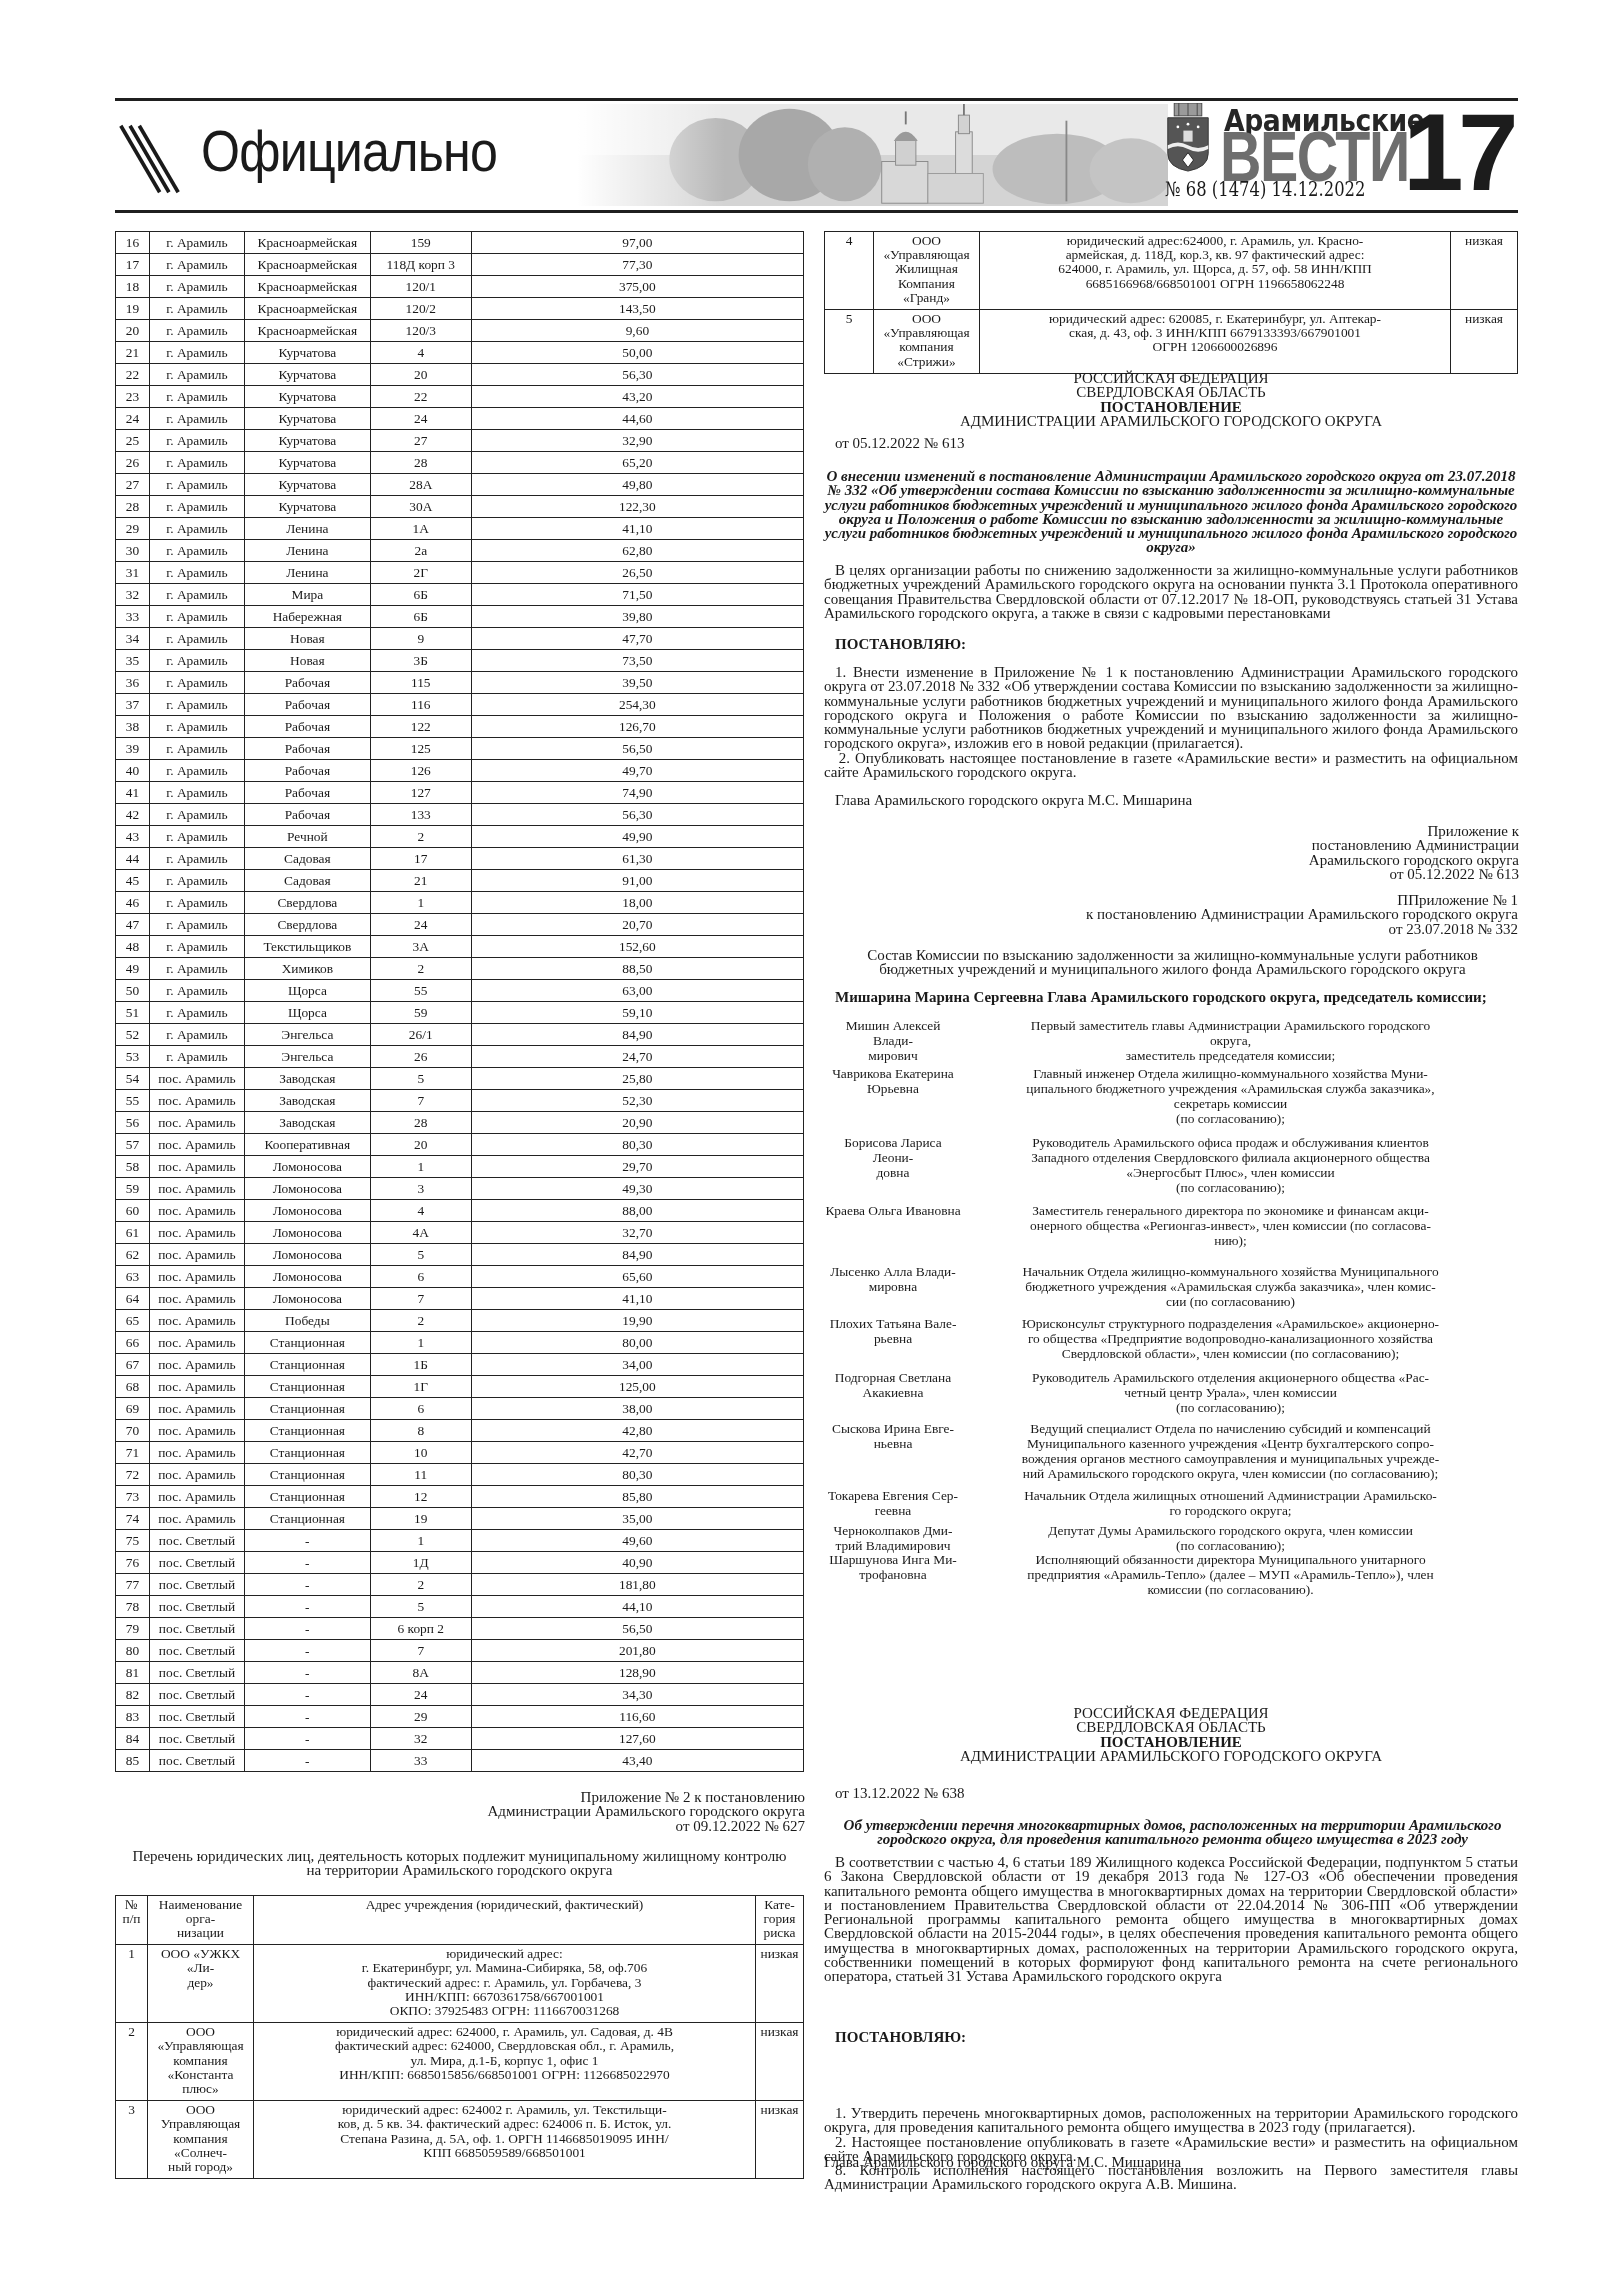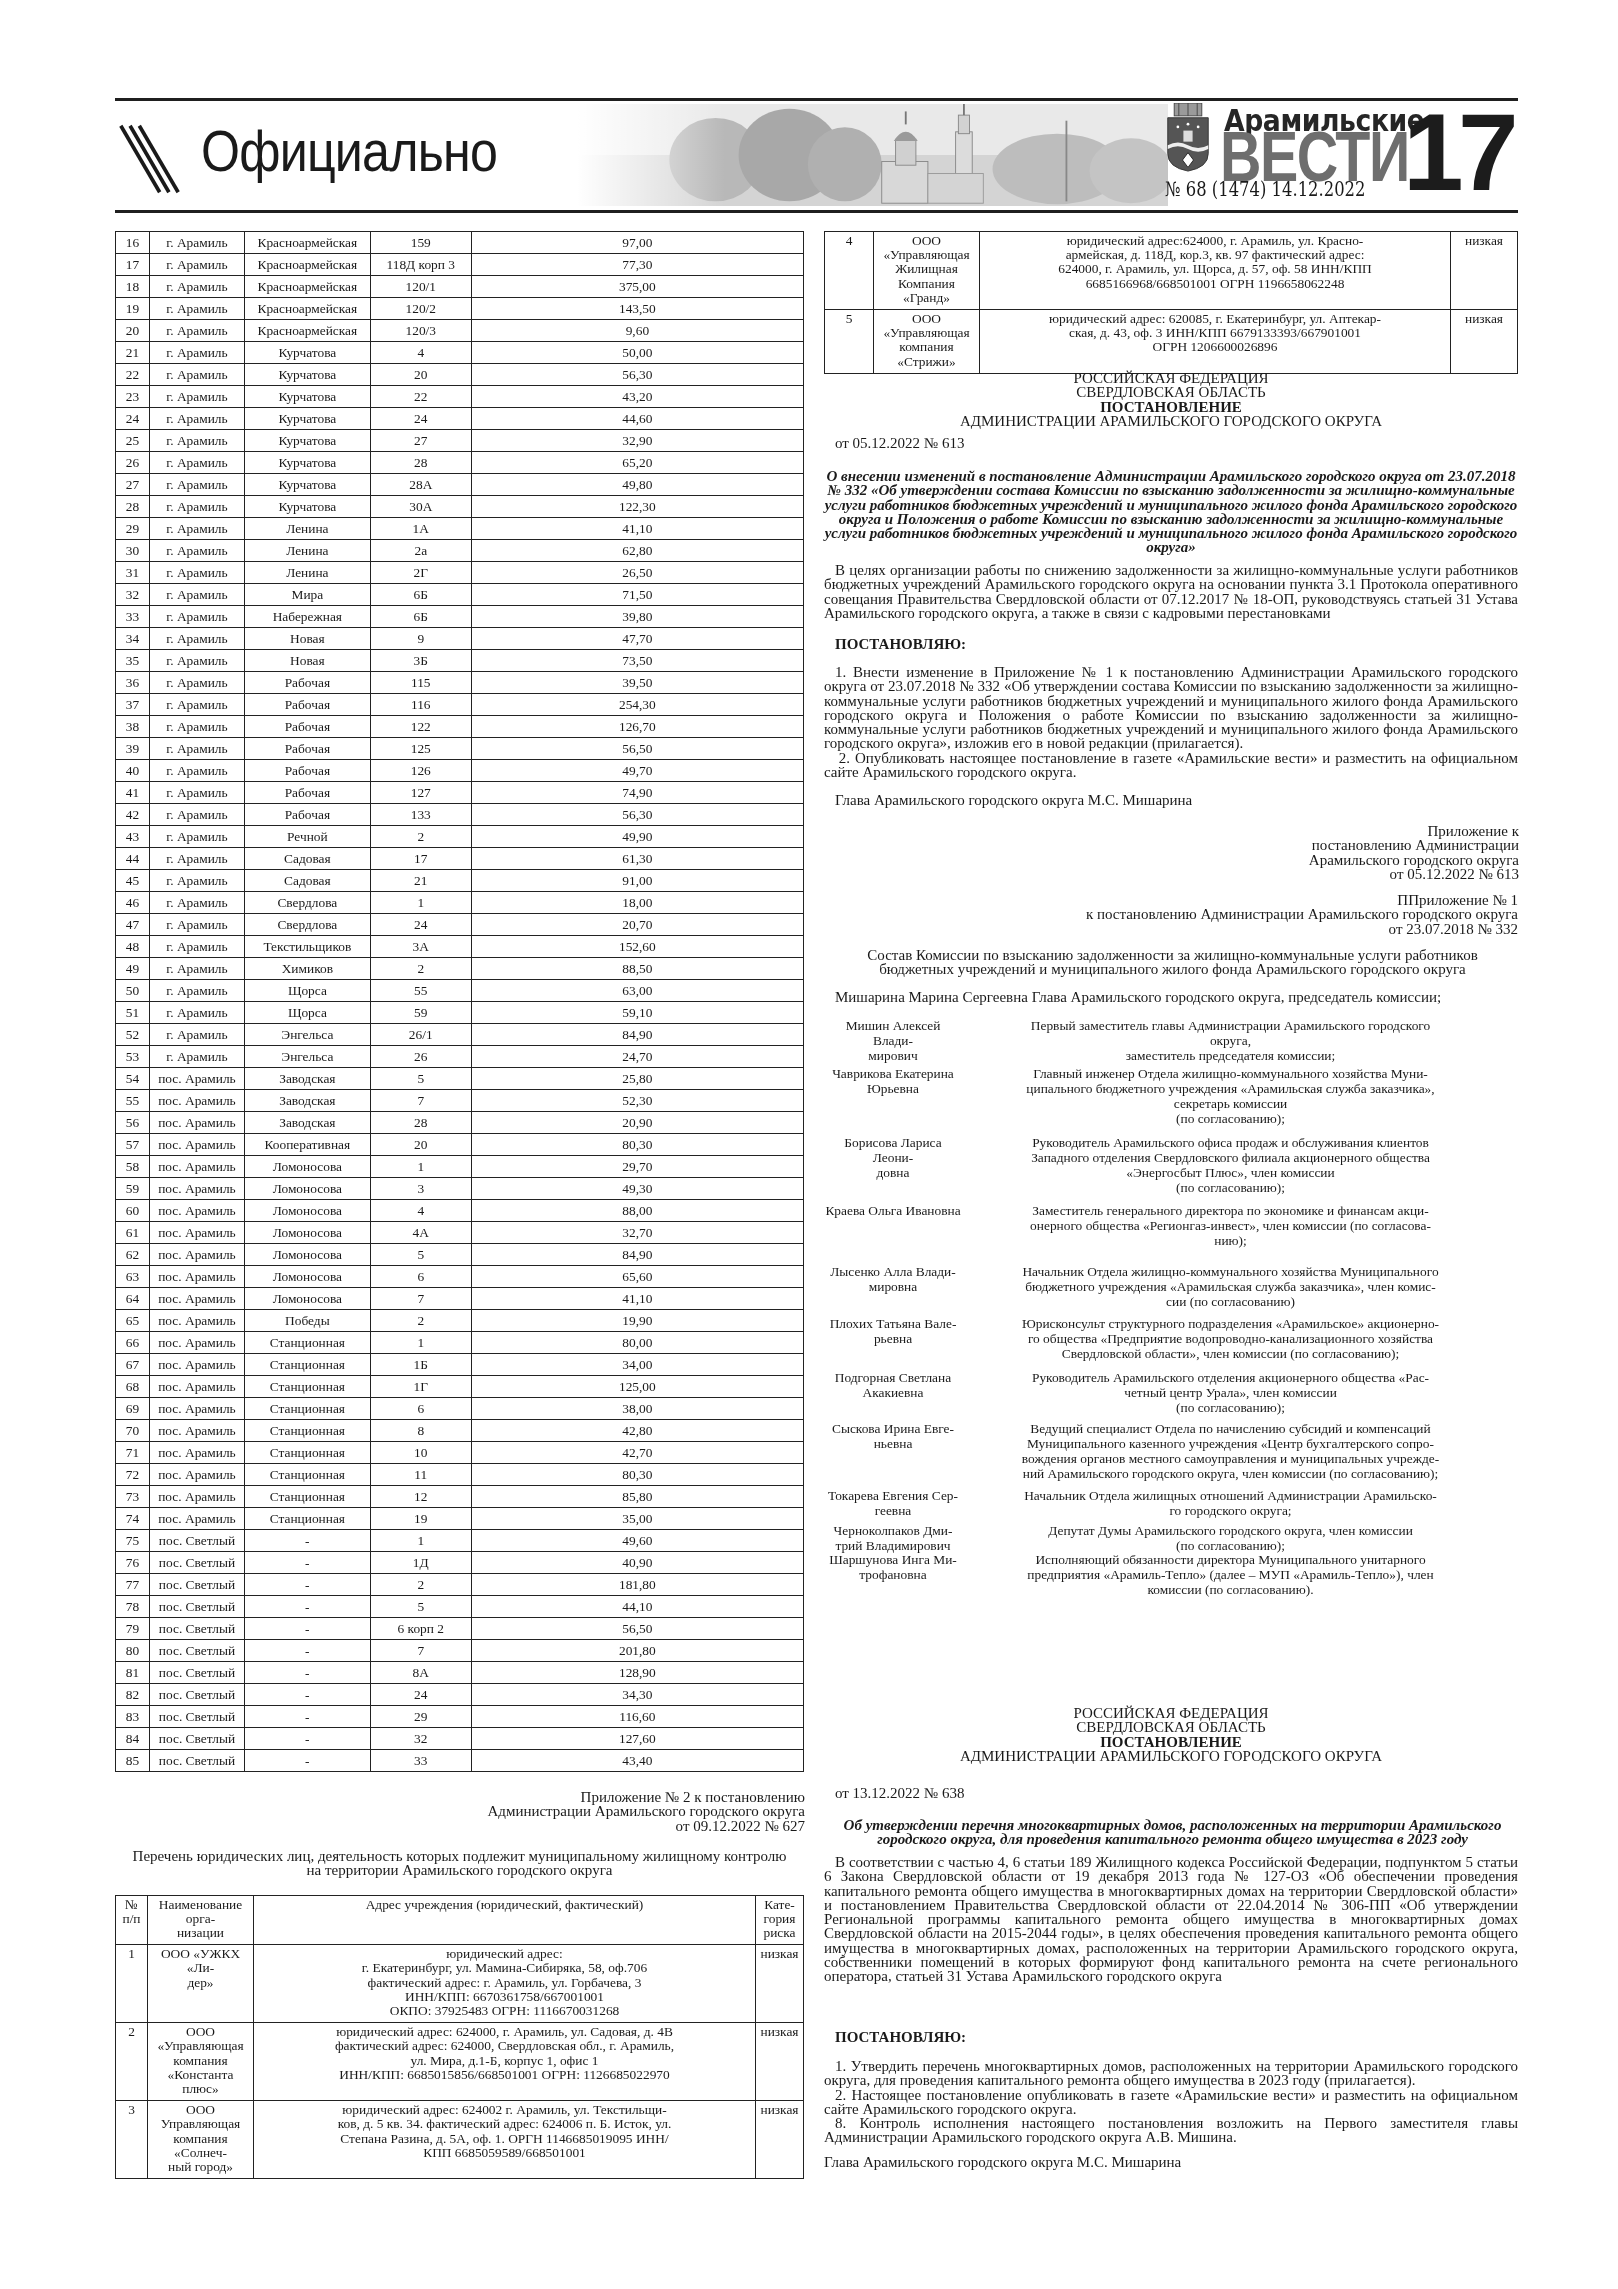--- a/index.html
+++ b/index.html
@@ -728,21 +728,21 @@
   <p>постановлению Администрации</p>
   <p>Арамильского городского округа</p>
   <p>от 05.12.2022 № 613</p>
 </div>
 <div class="abs t right" style="left:969px; top:893px; width:549px;">
   <p>ППриложение № 1</p>
   <p>к постановлению Администрации Арамильского городского округа</p>
   <p>от 23.07.2018 № 332</p>
 </div>
 <div class="abs t center" style="left:831px; top:948px; width:683px;">Состав Комиссии по взысканию задолженности за жилищно-коммунальные услуги работников бюджетных учреждений и муниципального жилого фонда Арамильского городского округа</div>
-<div class="abs t" style="left:835px; top:990px;">Мишарина Марина Сергеевна Глава Арамильского городского округа, председатель комиссии;</div>
+<div class="abs t" style="left:835px; top:990px;font-weight:bold;">Мишарина Марина Сергеевна Глава Арамильского городского округа, председатель комиссии;</div>
 
 <div id="members">
     <div class="member" style="top: 1018px;">
       <div class="name" style="white-space: pre-line;">Мишин Алексей Влади-
 мирович</div>
       <div class="role" style="white-space: pre-line; left: 148px; width: 517px; margin-left: 0px;">Первый заместитель главы Администрации Арамильского городского
 округа,
 заместитель председателя комиссии;</div>
     </div>
     <div class="member" style="top: 1066px;">
@@ -821,18 +821,18 @@
   <p>РОССИЙСКАЯ ФЕДЕРАЦИЯ</p>
   <p>СВЕРДЛОВСКАЯ ОБЛАСТЬ</p>
   <p class="bold">ПОСТАНОВЛЕНИЕ</p>
   <p>АДМИНИСТРАЦИИ АРАМИЛЬСКОГО ГОРОДСКОГО ОКРУГА</p>
 </div>
 <div class="abs t" style="left:835px; top:1786px;">от 13.12.2022 № 638</div>
 <div class="abs t center italic-bold" style="left:831px; top:1818px; width:683px;">Об утверждении перечня многоквартирных домов, расположенных на территории Арамильского городского округа, для проведения капитального ремонта общего имущества в 2023 году</div>
 <div class="abs t justify" style="left:824px; top:1855px; width:694px; text-indent:11px;">В соответствии с частью 4, 6 статьи 189 Жилищного кодекса Российской Федерации, подпунктом 5 статьи 6 Закона Свердловской области от 19 декабря 2013 года № 127-ОЗ «Об обеспечении проведения капитального ремонта общего имущества в многоквартирных домах на территории Свердловской области» и постановлением Правительства Свердловской области от 22.04.2014 № 306-ПП «Об утверждении Региональной программы капитального ремонта общего имущества в многоквартирных домах Свердловской области на 2015-2044 годы», в целях обеспечения проведения капитального ремонта общего имущества в многоквартирных домах, расположенных на территории Арамильского городского округа, собственники помещений в которых формируют фонд капитального ремонта на счете регионального оператора, статьей 31 Устава Арамильского городского округа</div>
 <div class="abs t bold" style="left:835px; top:2030px;">ПОСТАНОВЛЯЮ:</div>
 <div class="abs t justify" style="left:824px; top:2059px; width:694px;">
-  <p style="text-indent:11px;">1. Утвердить перечень многоквартирных домов, расположенных на территории Арамильского городского округа, для проведения капитального ремонта общего имущества в 2023 году (прилагается).</p>
+  <p style="text-indent:11px;margin-top:47px;">1. Утвердить перечень многоквартирных домов, расположенных на территории Арамильского городского округа, для проведения капитального ремонта общего имущества в 2023 году (прилагается).</p>
   <p style="text-indent:11px;">2. Настоящее постановление опубликовать в газете «Арамильские вести» и разместить на официальном сайте Арамильского городского округа.</p>
   <p style="text-indent:11px;">8. Контроль исполнения настоящего постановления возложить на Первого заместителя главы Администрации Арамильского городского округа А.В. Мишина.</p>
 </div>
 <div class="abs t" style="left:824px; top:2155px;">Глава Арамильского городского округа М.С. Мишарина</div>
 
 
 </body></html>

